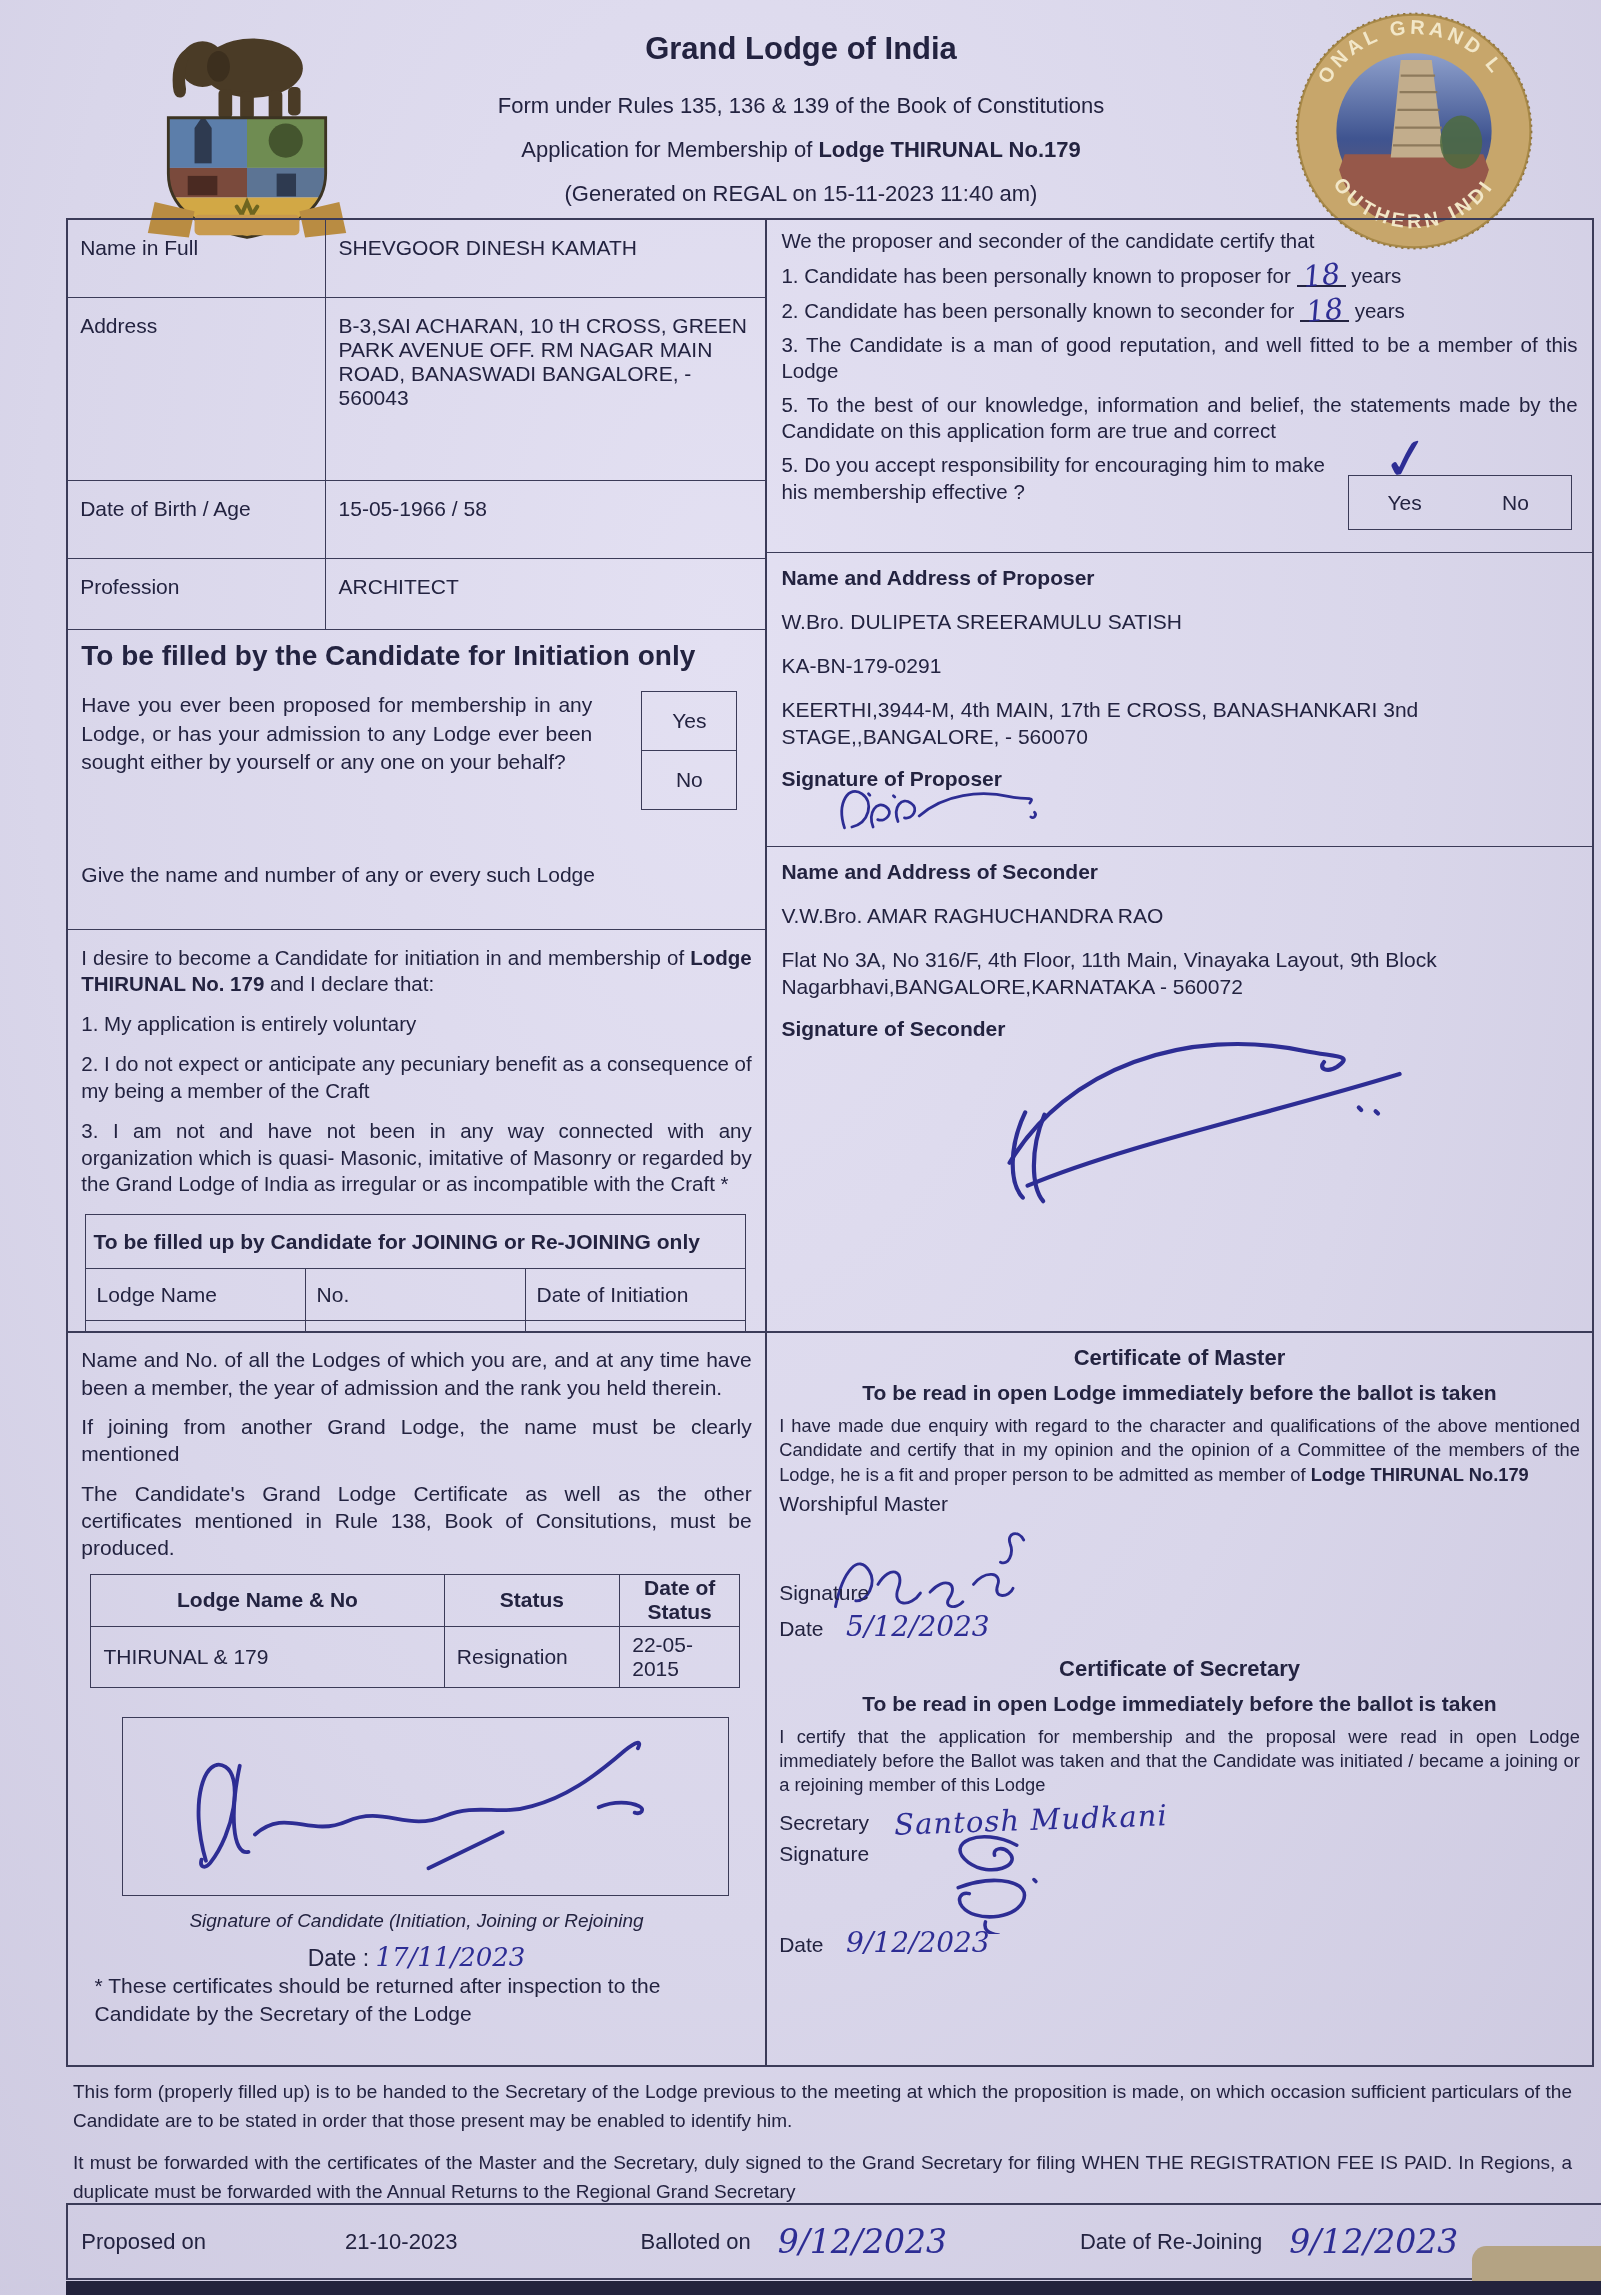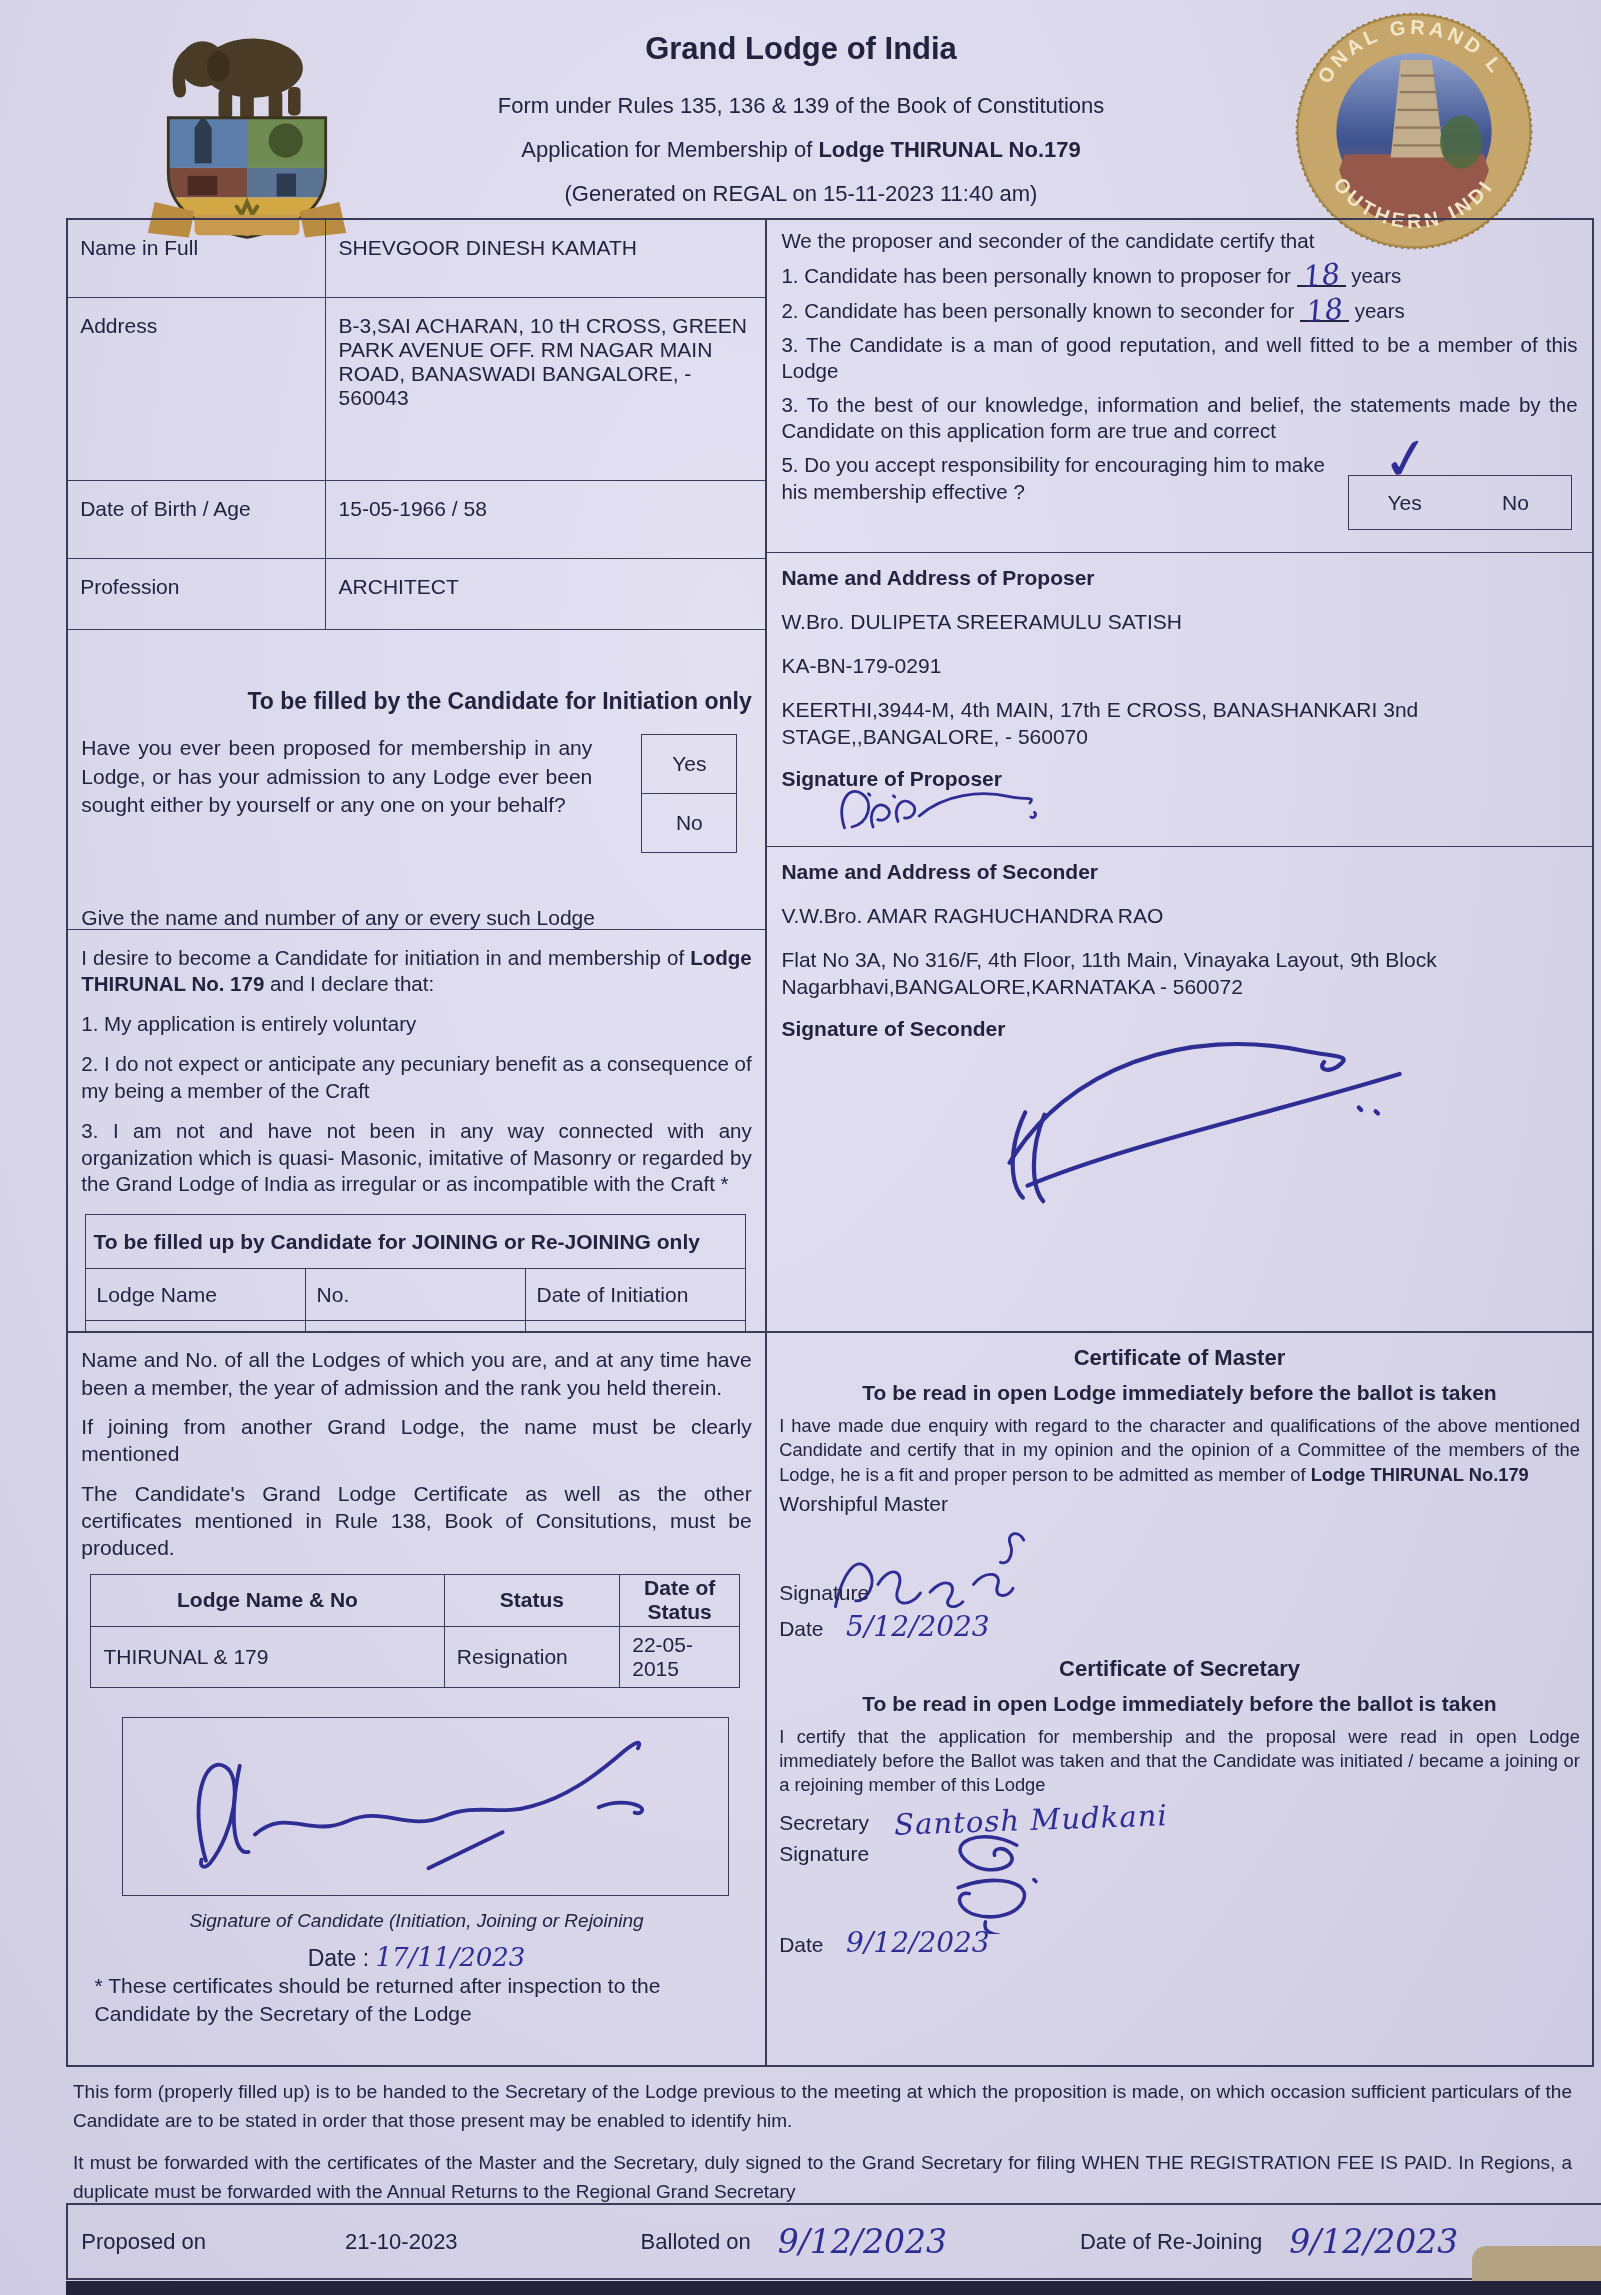--- a/index.html
+++ b/index.html
@@ -29,21 +29,21 @@
   table{border-collapse:collapse; width:100%; table-layout:fixed;}
   .cand-table td{border:1.7px solid var(--bd); font-size:21px; padding:5.6px 12.2px; vertical-align:top;}
   .cand-table td:first-child{border-left:none; width:233px;}
   .cand-table td:last-child{border-right:none;}
   .cand-table tr:first-child td{border-top:none;}
   .cand-table .rh1 td{height:56px;} .cand-table .rh2 td{height:161px;}
   .cand-table .rh3 td{height:56px;} .cand-table .rh4 td{height:49px;}
   .cand-table td{padding-top:15.5px;border-radius:24px;}
   
   .init{height:300px; border-bottom:1.7px solid var(--bd); box-sizing:border-box; padding:10px 13.3px 0 13.3px; position:relative;}
-  .init-head{font-size:23px; font-weight:bold; text-align:right; margin-bottom:19px;margin-top:48px;}
+  .init-head{font-size:28px; font-weight:bold; text-align:left; margin-bottom:19px;}
   .init-qrow{display:flex;}
   .init-q{width:511px; font-size:21px; line-height:1.34; text-align:justify;}
   .yn-stack{margin-left:auto; margin-right:14.4px; width:94px; border:1.7px solid var(--bd);}
   .yn-stack .yn-cell{height:58px; display:flex; align-items:center; justify-content:center; font-size:21px;}
   .yn-stack .yn-cell:first-child{border-bottom:1.7px solid var(--bd);}
   .init-give{font-size:21px; margin-top:53px;}
   
   .decl{padding:14.4px 13.3px 0 13.3px;}
   .decl p{font-size:20.5px; line-height:1.3; margin:0 0 13.3px 0;}
   .join-table{margin:16.7px 0 0 3.3px; width:661px;}
@@ -251,21 +251,21 @@
             </table>
         </div>
       </div>
 
       <div class="col-r">
         <div class="certify">
           <p>We the proposer and seconder of the candidate certify that</p>
           <p><span>1. Candidate has been personally known to proposer for</span> <span class="blank"><span class="hw hw-years">18</span></span> <span>years</span></p>
           <p><span>2. Candidate has been personally known to seconder for</span> <span class="blank"><span class="hw hw-years">18</span></span> <span>years</span></p>
           <p class="just">3. The Candidate is a man of good reputation, and well fitted to be a member of this Lodge</p>
-          <p class="just">3. To the best of our knowledge, information and belief, the statements made by the Candidate on this application form are true and correct</p>
+          <p class="just">5. To the best of our knowledge, information and belief, the statements made by the Candidate on this application form are true and correct</p>
           <div class="q5row">
             <p class="q5text">5. Do you accept responsibility for encouraging him to make his membership effective ?</p>
             <div class="yn-inline">
               <span class="checkmark">✓</span>
               <div>Yes</div>
               <div>No</div>
             </div>
           </div>
         </div>
 

